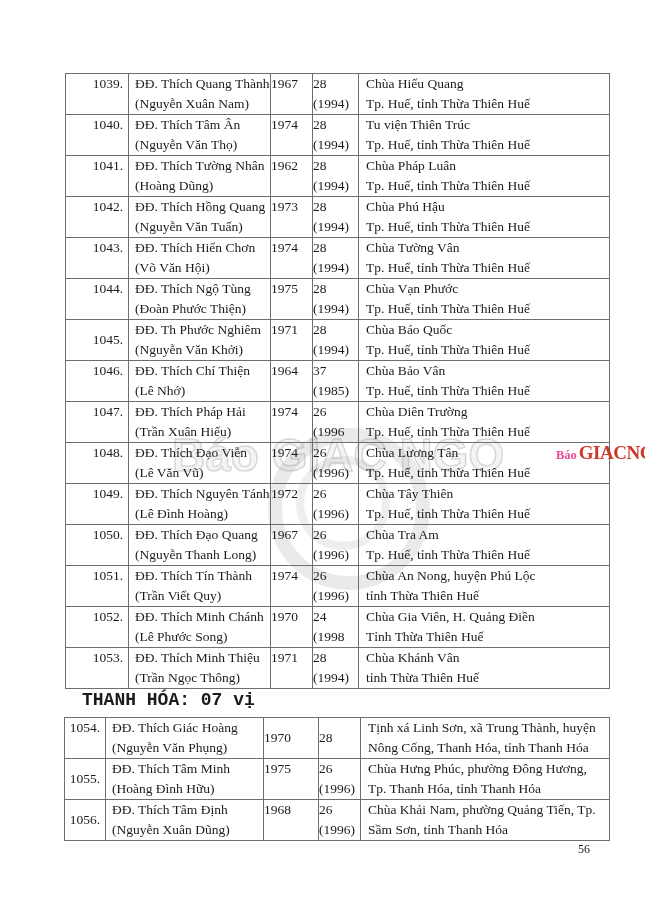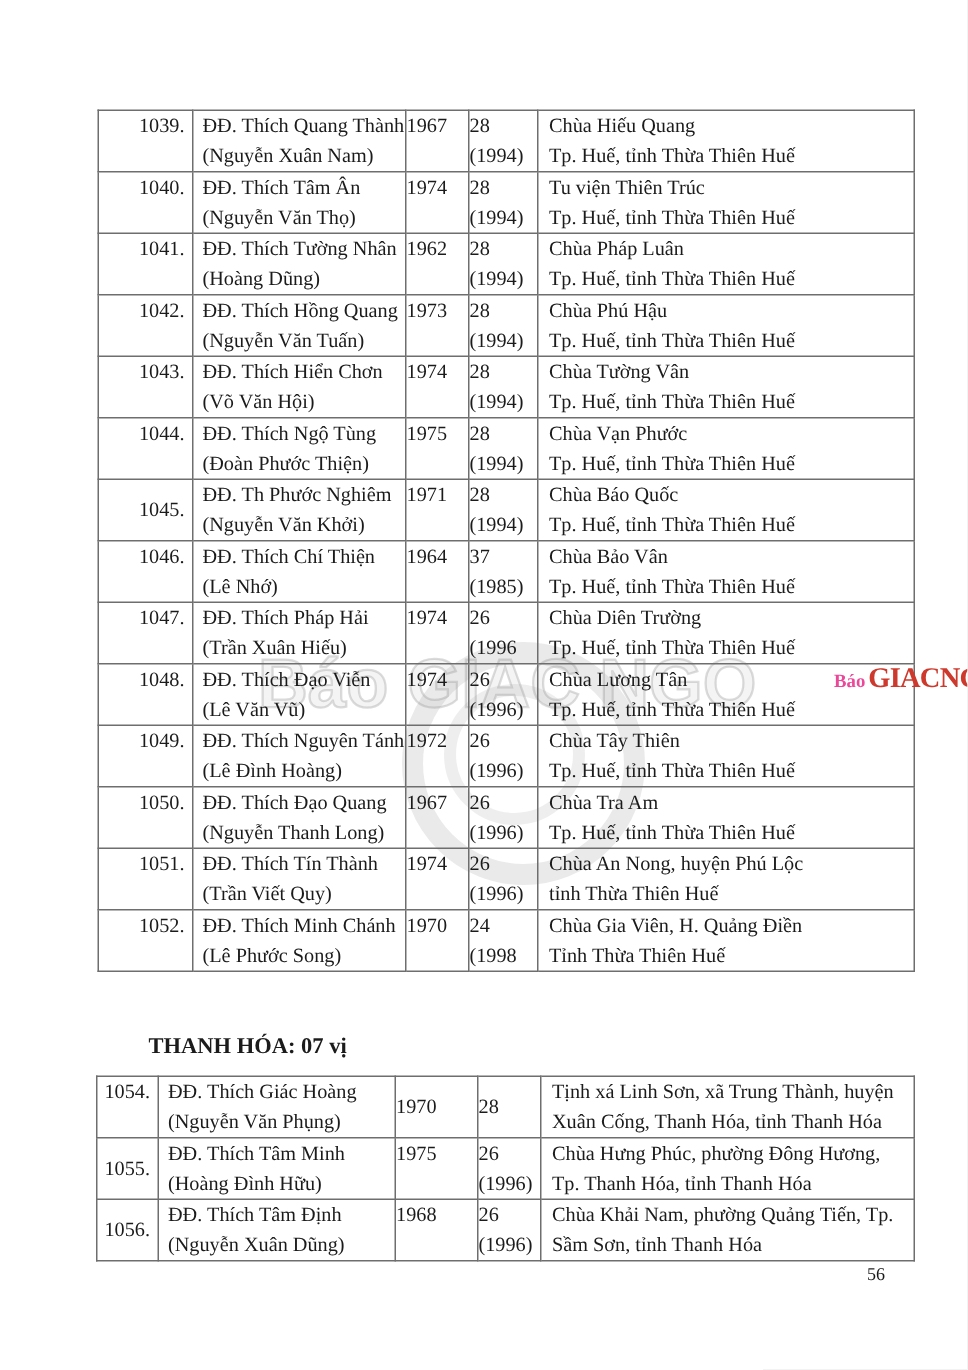--- a/index.html
+++ b/index.html
@@ -47,22 +47,22 @@
   td.v-mid { vertical-align:middle; }
   td.col-no   { text-align:right; padding-right:5px; }
   td.col-name { padding-left:6px; }
   td.col-year { text-align:left; }
   td.col-ord  { text-align:left; }
   td.col-addr { padding-left:7px; }
   #table1 { left:65px; top:73px;  width:544px; }
   #table2 { left:64px; top:717px; width:545px; }
   
   .section-header {
-    position:absolute; left:99px; top:690px;
-    font-weight:bold; font-size:15px; z-index:2;
+    position:absolute; left:82px; top:690px;
+    font-weight:bold; font-size:18px; z-index:2;font-family:Liberation Mono, monospace;
   }
   .page-number {
     position:absolute; left:566px; top:842px; width:36px;
     text-align:center; font-size:12px; z-index:2;
   }
 </style>
 </head>
 <body>
 
 <div class="page">
@@ -353,20 +353,40 @@
           </td>
           <td class="col-ord">
             <div>24</div>
             <div>(1998</div>
           </td>
           <td class="col-addr">
             <div>Chùa Gia Viên, H. Quảng Điền</div>
             <div>Tỉnh Thừa Thiên Huế</div>
           </td>
         </tr>
+        <tr>
+          <td class="col-no">
+            <div>1053.</div>
+          </td>
+          <td class="col-name">
+            <div>ĐĐ. Thích Minh Thiệu</div>
+            <div>(Trần Ngọc Thông)</div>
+          </td>
+          <td class="col-year">
+            <div>1971</div>
+          </td>
+          <td class="col-ord">
+            <div>28</div>
+            <div>(1994)</div>
+          </td>
+          <td class="col-addr">
+            <div>Chùa Khánh Vân</div>
+            <div>tỉnh Thừa Thiên Huế</div>
+          </td>
+        </tr>
       </tbody>
   </table>
 
   <div class="section-header">THANH HÓA: 07 vị</div>
 
   <table id="table2">
     <colgroup>
       <col style="width:41px">
         <col style="width:158px">
         <col style="width:55px">
@@ -383,21 +403,21 @@
             <div>(Nguyễn Văn Phụng)</div>
           </td>
           <td class="col-year v-mid">
             <div>1970</div>
           </td>
           <td class="col-ord v-mid">
             <div>28</div>
           </td>
           <td class="col-addr">
             <div>Tịnh xá Linh Sơn, xã Trung Thành, huyện</div>
-            <div>Xuân Cống, Thanh Hóa, tỉnh Thanh Hóa</div>
+            <div>Nông Cống, Thanh Hóa, tỉnh Thanh Hóa</div>
           </td>
         </tr>
         <tr>
           <td class="col-no v-mid">
             <div>1055.</div>
           </td>
           <td class="col-name">
             <div>ĐĐ. Thích Tâm Minh</div>
             <div>(Hoàng Đình Hữu)</div>
           </td>

